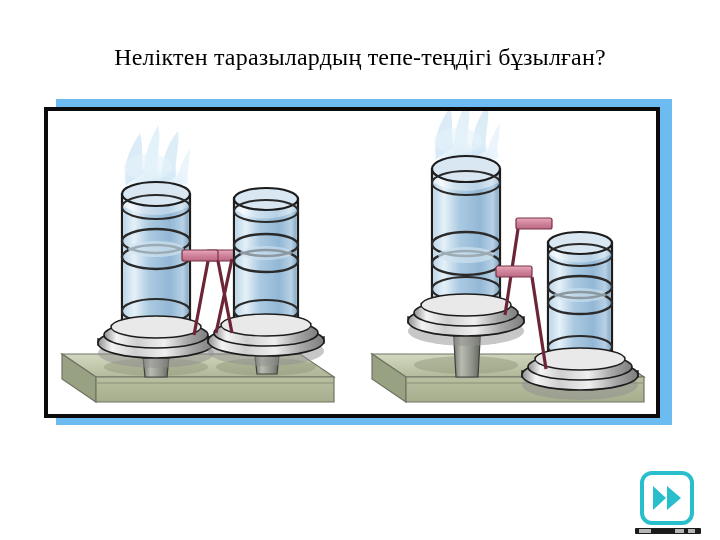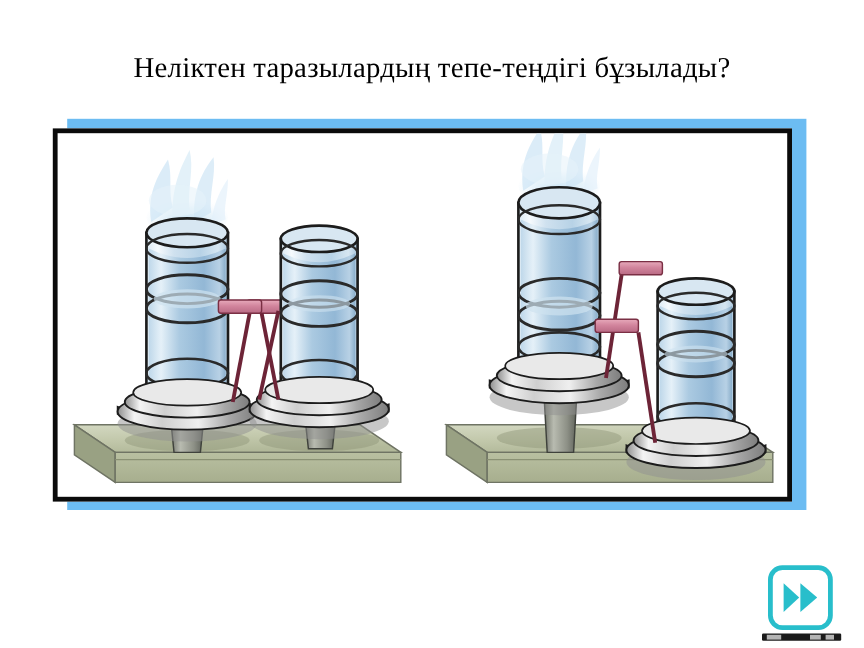--- a/index.html
+++ b/index.html
@@ -97,21 +97,21 @@
     top: 1px;
     height: 4px;
     background: #b4b4b4;
   }
 
   .vis-hidden { position:absolute; width:1px; height:1px; overflow:hidden; clip:rect(0 0 0 0); }
 </style>
 </head>
 <body>
 
-<div id="slide-title">Неліктен таразылардың тепе-теңдігі бұзылады?</div>
+<div id="slide-title">Неліктен таразылардың тепе-теңдігі бұзылған?</div>
 
 <div id="illustration-frame">
 
   <div id="frame-blue-mat"></div>
 
   <div id="frame-black-border">
 
     <span class="vis-hidden">Екі таразы: біреуінде тепе-теңдік сақталған, екіншісінде бұзылған</span>
 
     <svg id="illustration-canvas" viewBox="0 0 608 303">

